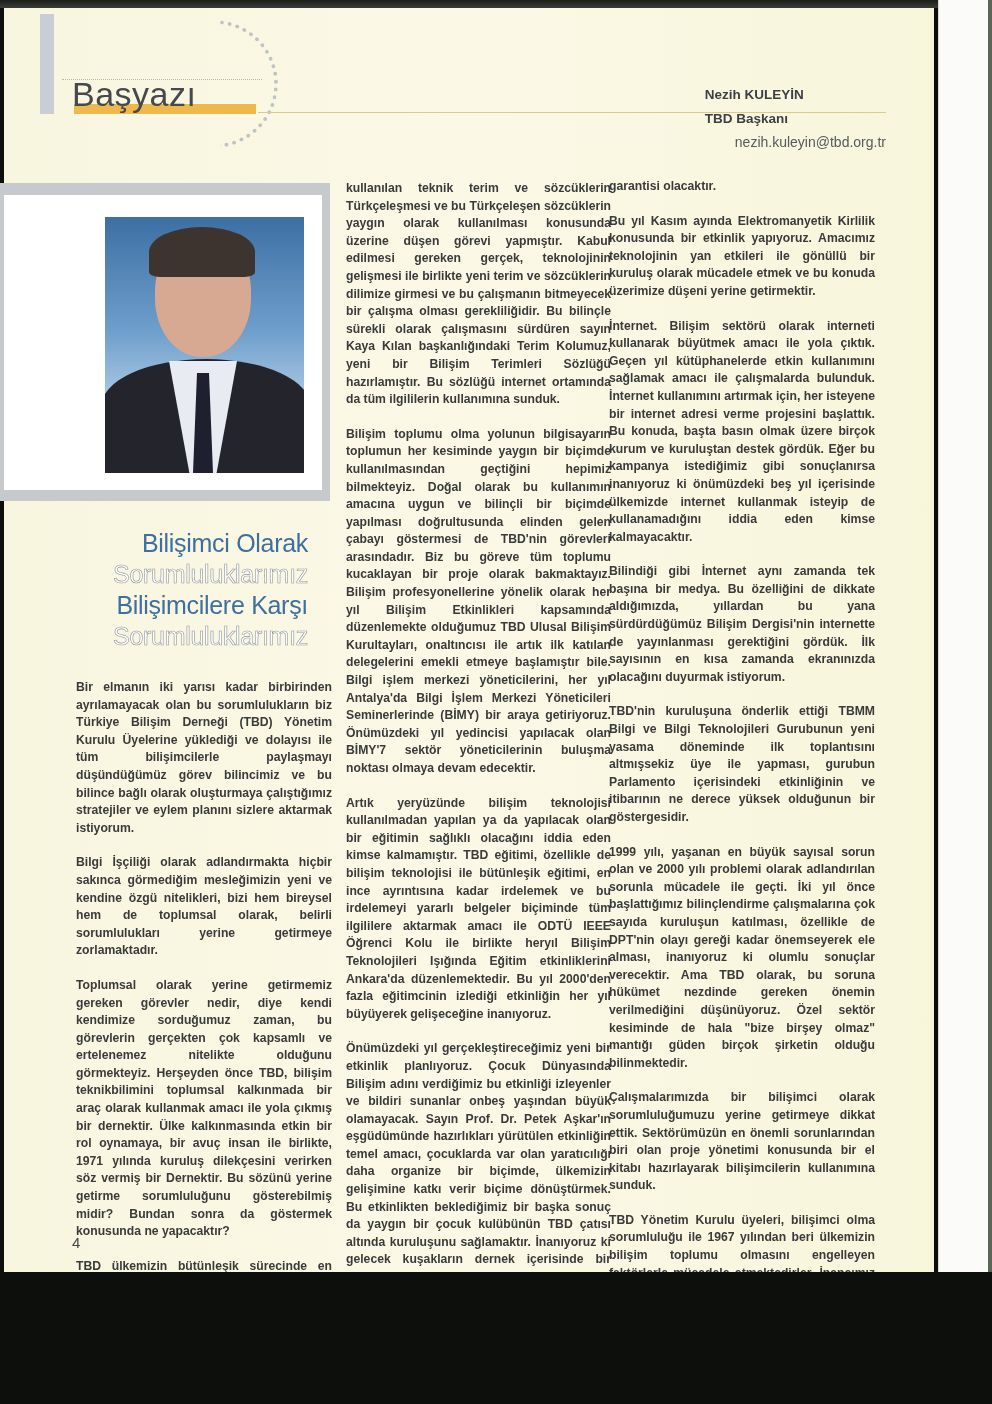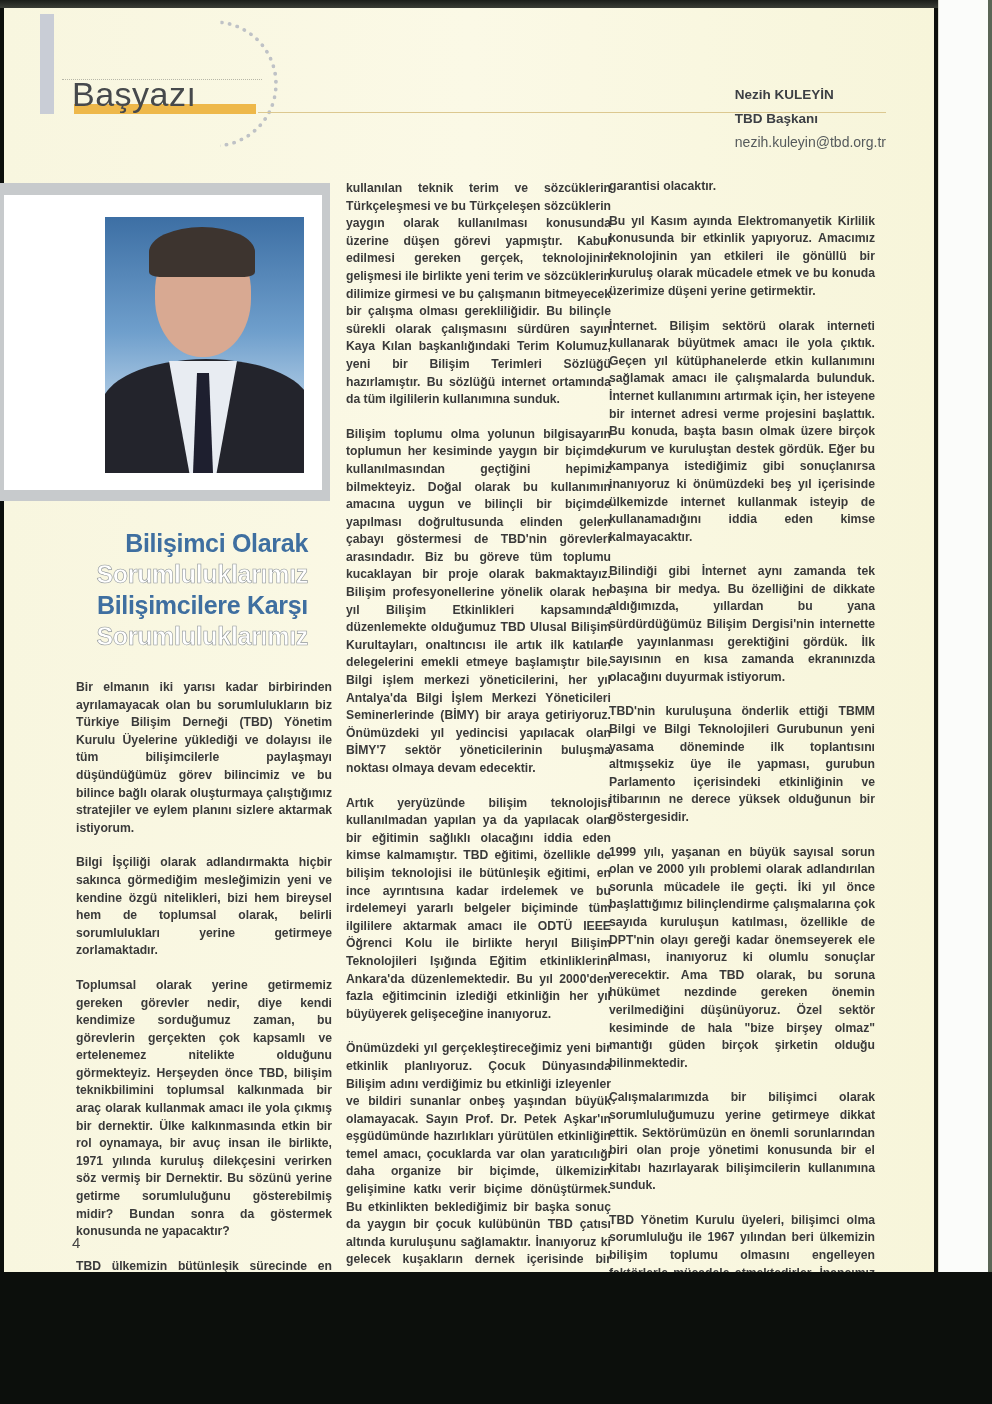--- a/index.html
+++ b/index.html
@@ -43,21 +43,21 @@
   }
   .hdr-title {
     position: absolute; left: 72px; top: 74px; font-size: 34px; color: #46494c;
     letter-spacing: 0.5px; font-weight: normal; line-height: 40px; z-index: 2;
   }
   .hdr-underline { position: absolute; left: 74px; top: 104px; width: 182px; height: 10px; background: #eeb84a; }
   .hdr-rule { position: absolute; left: 258px; top: 112px; width: 628px; height: 1px; background: #dcc890; }
   .author { position: absolute; right: 106px; top: 86px; color: #3c3f44; }
   .author .name { font-weight: bold; font-size: 13.5px; line-height: 18px; }
   .author .role { font-weight: bold; font-size: 13.5px; line-height: 18px; margin-top: 6px; }
-  .author .email { font-size: 14px; line-height: 18px; margin-top: 5px; color: #555a5c; }
+  .author .email { font-size: 14px; line-height: 18px; margin-top: 5px; color: #555a5c; margin-left: 30px; }
   
   .photo-frame {
     position: absolute; left: 0px; top: 183px; width: 330px; height: 318px;
     background: #c7cacc;
   }
   .photo-inner { position: absolute; left: 4px; top: 12px; width: 318px; height: 295px; background: #ffffff; }
   .photo {
     position: absolute; left: 105px; top: 217px; width: 199px; height: 256px;
     background: linear-gradient(180deg, #3d6fa4 0%, #6f9fcc 45%, #a9c7e2 70%, #c9daea 100%);
     overflow: hidden;
@@ -78,21 +78,21 @@
     position: absolute; left: 50px; top: 18px; width: 96px; height: 122px;
     background: #d8a992; border-radius: 46% 46% 48% 48%;
   }
   .photo .hair {
     position: absolute; left: 44px; top: 10px; width: 106px; height: 50px;
     background: #3d342f; border-radius: 50% 50% 10% 10%;
   }
   
   .headline {
     position: absolute; left: 30px; top: 528px; width: 278px; text-align: right;
-    font-weight: bold; font-size: 25px; line-height: 31px; letter-spacing: -0.3px;
+    font-weight: normal; font-size: 25px; line-height: 31px; letter-spacing: -0.3px;
   }
   .headline .blue { color: #3f6fa0; }
   .headline .gray { color: #ffffff; -webkit-text-stroke: 0.6px #8f9598; }
   
   .col {
     position: absolute; font-size: 12.2px; line-height: 17.6px; color: #3a3a3a;
     text-align: justify;
   }
   .col p { margin: 0 0 17px 0; font-weight: bold; }
   .col1 { left: 76px; top: 679px; width: 256px; }

